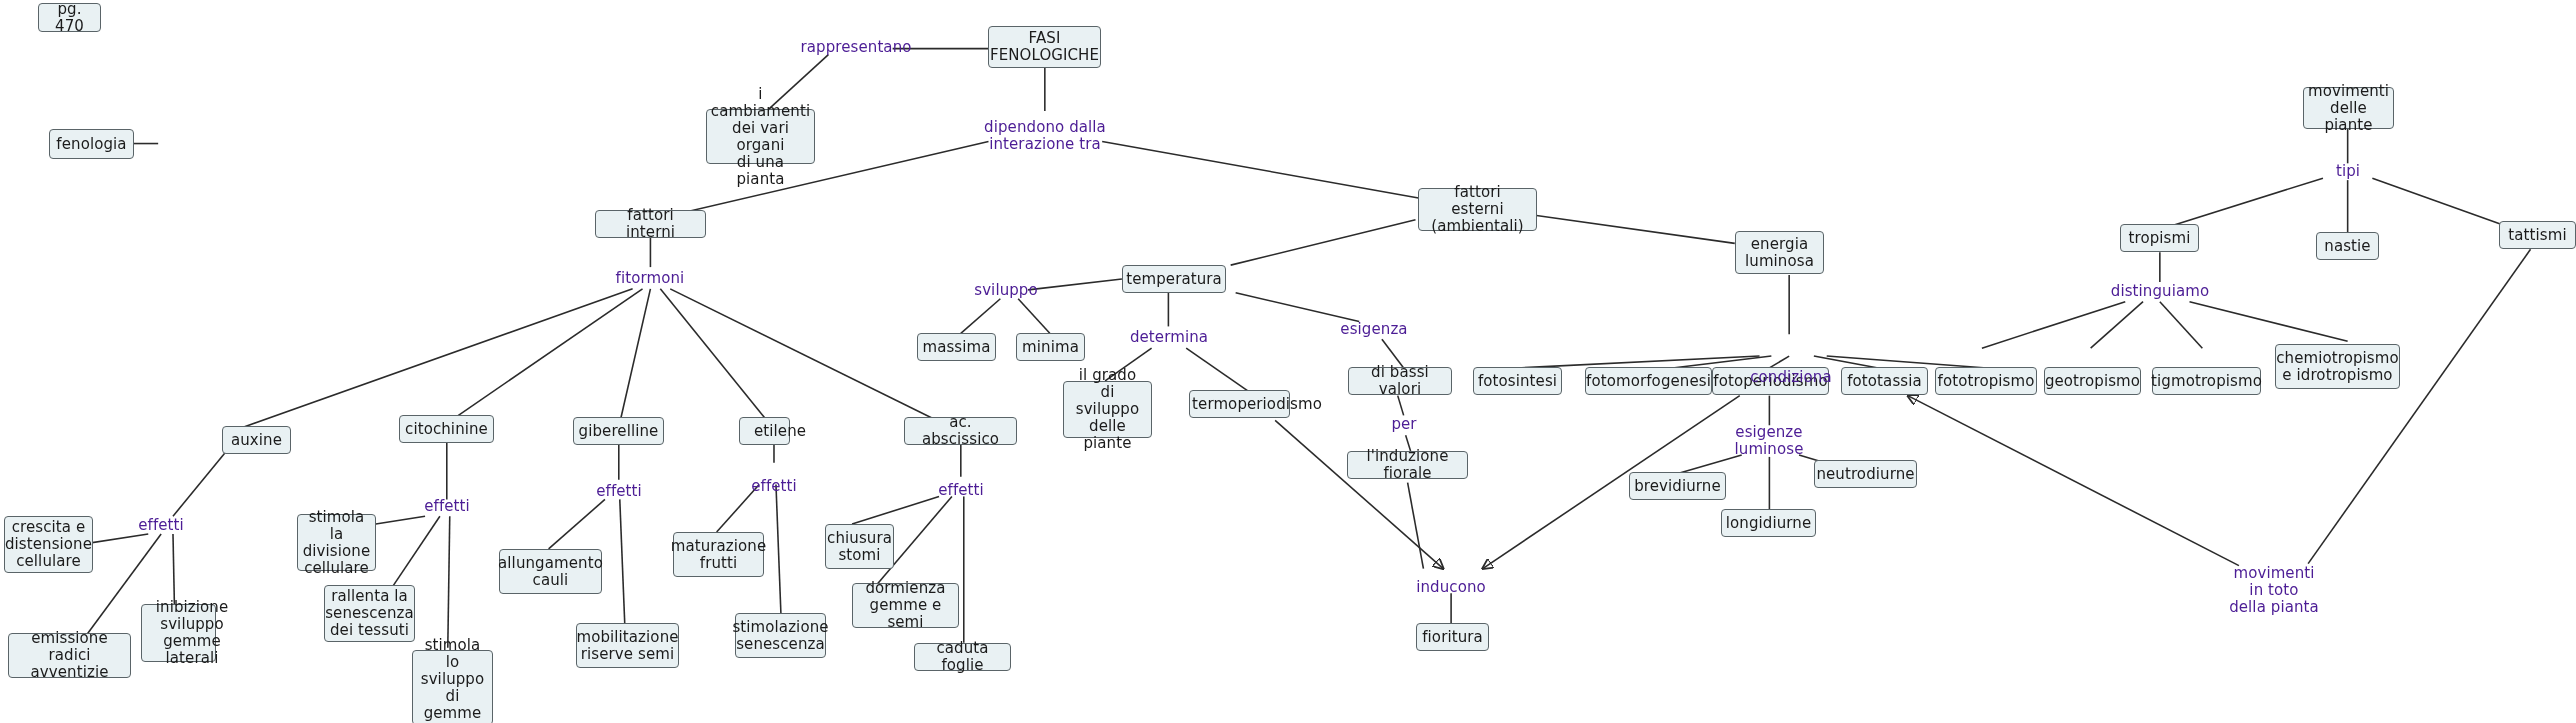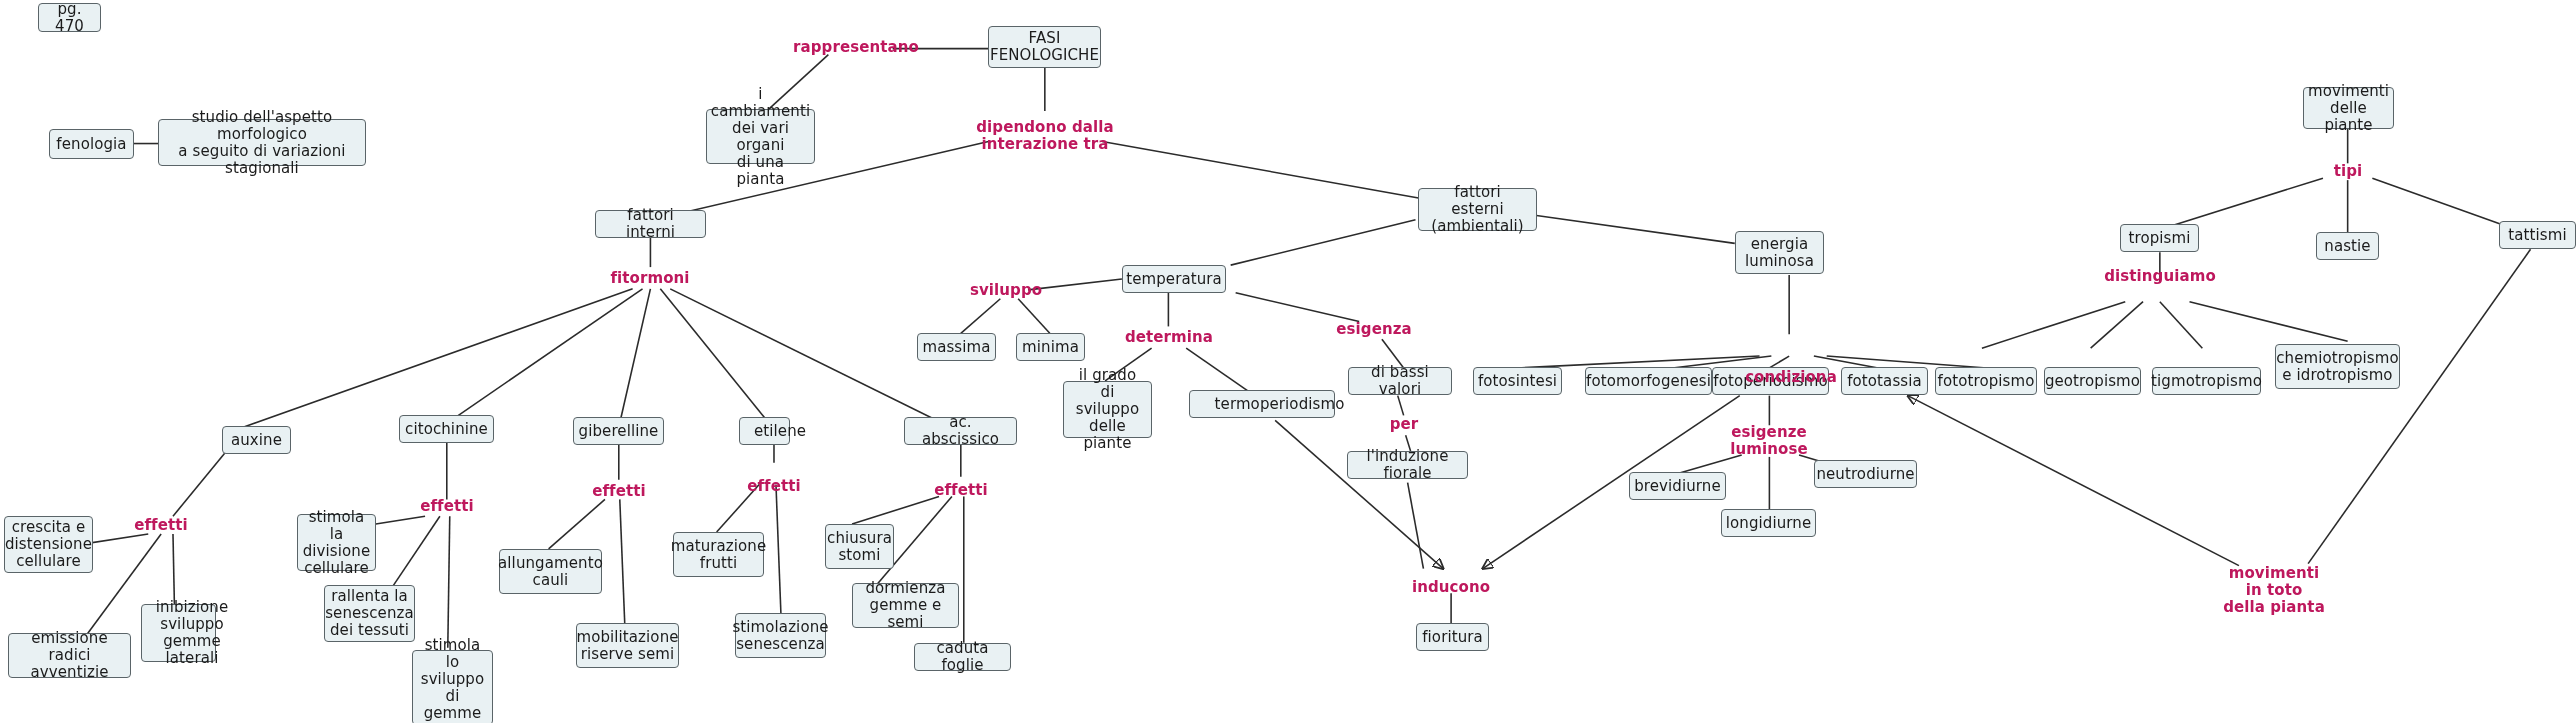--- a/index.html
+++ b/index.html
@@ -24,29 +24,28 @@
     text-align:center;
     display:flex;
     align-items:center;
     justify-content:center;
     padding:3px 9px;
     white-space:pre-line;
     letter-spacing:0.1px;
   }
   .label{
     position:absolute;
-    color:#be185d;
+    color:#4c1d95;
     font-size:15px;
     line-height:17px;
     text-align:center;
     white-space:pre-line;
     background:transparent;
     transform:translate(-50%,-50%);
     letter-spacing:0.1px;
-    font-weight:bold;
   }
 </style>
 </head>
 <body>
 
 <div id="map">
 
   <svg id="edges" viewBox="0 0 2606 732">
     <defs>
       <marker id="arrow" viewBox="0 0 10 10" refX="9" refY="5" markerWidth="7" markerHeight="7" orient="auto-start-reverse">
@@ -147,43 +146,41 @@
 
     <line x1="972" y1="450" x2="972" y2="482"></line>
     <line x1="950" y1="502" x2="862" y2="530"></line>
     <line x1="963" y1="502" x2="888" y2="590"></line>
     <line x1="975" y1="502" x2="975" y2="650"></line>
   </svg>
 
   <div class="node" style="left:38px;top:3px;width:63px;height:29px;">pg. 470</div>
 
   <div class="node" style="left:49px;top:129px;width:85px;height:30px;text-align:right;">fenologia</div>
-  <div class="node" style="left:158px;top:119px;width:208px;height:47px;">studio dell'aspetto morfologico
-a seguito di variazioni stagionali</div>
 
   <div class="node" style="left:988px;top:26px;width:113px;height:42px;">FASI
 FENOLOGICHE</div>
   <div class="node" style="left:706px;top:109px;width:109px;height:55px;">i cambiamenti
 dei vari organi
 di una pianta</div>
 
   <div class="node" style="left:595px;top:210px;width:111px;height:28px;">fattori interni</div>
   <div class="node" style="left:1418px;top:188px;width:119px;height:43px;">fattori esterni
 (ambientali)</div>
   <div class="node" style="left:1735px;top:231px;width:89px;height:43px;">energia
 luminosa</div>
 
   <div class="node" style="left:1122px;top:265px;width:104px;height:28px;">temperatura</div>
   <div class="node" style="left:917px;top:333px;width:79px;height:28px;">massima</div>
   <div class="node" style="left:1016px;top:333px;width:69px;height:28px;">minima</div>
 
   <div class="node" style="left:1063px;top:381px;width:89px;height:57px;">il grado di
 sviluppo
 delle piante</div>
-  <div class="node" style="left:1189px;top:390px;width:146px;height:28px;padding-left:44px;">termoperiodismo</div>
+  <div class="node" style="left:1189px;top:390px;width:101px;height:28px;padding-left:44px;">termoperiodismo</div>
 
   <div class="node" style="left:1348px;top:367px;width:104px;height:28px;">di bassi valori</div>
   <div class="node" style="left:1347px;top:451px;width:121px;height:28px;">l'induzione fiorale</div>
   <div class="node" style="left:1416px;top:623px;width:73px;height:28px;">fioritura</div>
 
   <div class="node" style="left:1473px;top:367px;width:89px;height:28px;">fotosintesi</div>
   <div class="node" style="left:1585px;top:367px;width:127px;height:28px;">fotomorfogenesi</div>
   <div class="node" style="left:1712px;top:367px;width:117px;height:28px;">fotoperiodismo</div>
   <div class="node" style="left:1841px;top:367px;width:87px;height:28px;">fototassia</div>
   <div class="node" style="left:1935px;top:367px;width:102px;height:28px;">fototropismo</div>
@@ -251,21 +248,21 @@
   <div class="label" style="left:650px;top:278px;">fitormoni</div>
   <div class="label" style="left:1006px;top:290px;">sviluppo</div>
   <div class="label" style="left:1169px;top:337px;">determina</div>
   <div class="label" style="left:1374px;top:329px;">esigenza</div>
   <div class="label" style="left:1404px;top:424px;">per</div>
   <div class="label" style="left:1451px;top:587px;">inducono</div>
   <div class="label" style="left:1791px;top:345px;margin-top:32px;">condiziona</div>
   <div class="label" style="left:1769px;top:441px;">esigenze
 luminose</div>
   <div class="label" style="left:2348px;top:171px;">tipi</div>
-  <div class="label" style="left:2160px;top:276px;">distinguiamo</div>
+  <div class="label" style="left:2160px;top:291px;">distinguiamo</div>
   <div class="label" style="left:2274px;top:590px;">movimenti
 in toto
 della pianta</div>
 
   <div class="label" style="left:161px;top:525px;">effetti</div>
   <div class="label" style="left:447px;top:506px;">effetti</div>
   <div class="label" style="left:619px;top:491px;">effetti</div>
   <div class="label" style="left:774px;top:486px;">effetti</div>
   <div class="label" style="left:961px;top:490px;">effetti</div>
 

